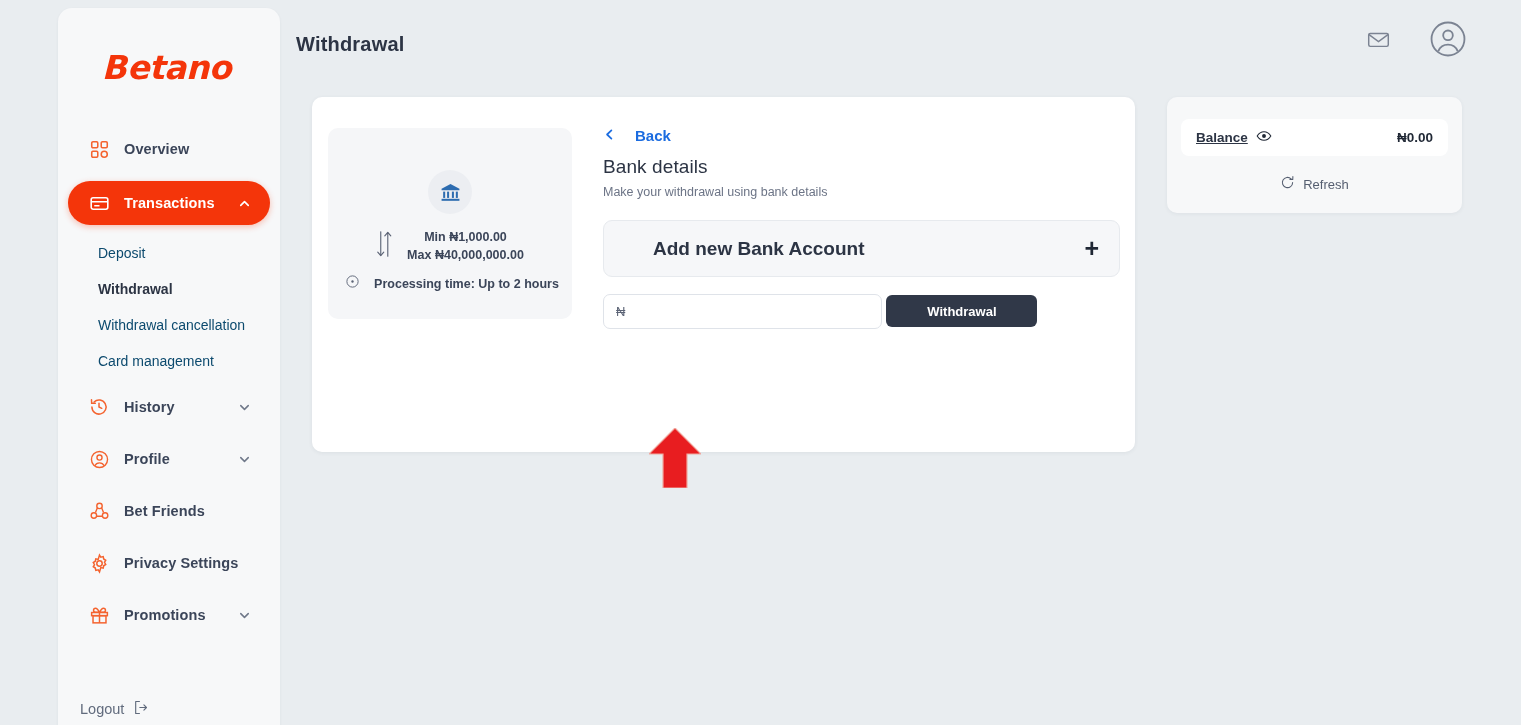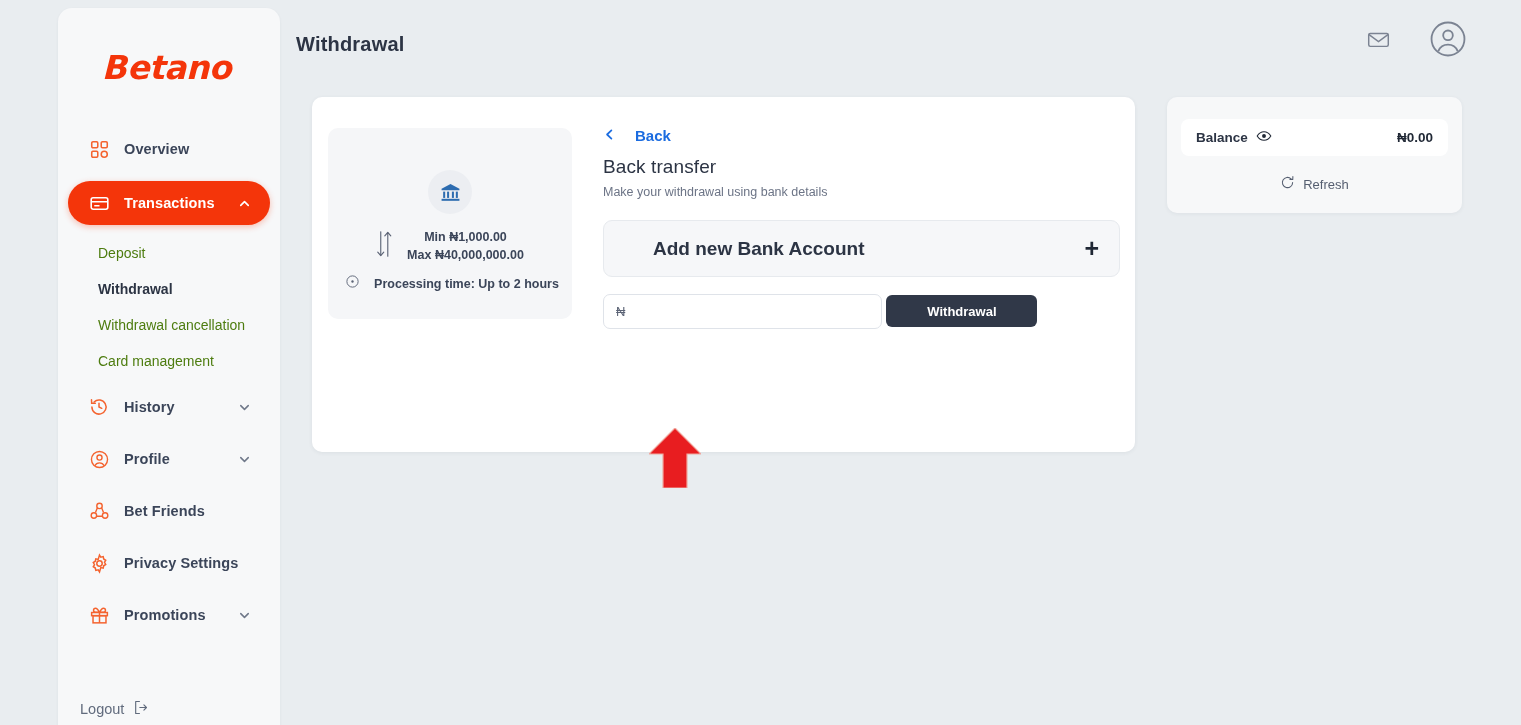--- a/index.html
+++ b/index.html
@@ -69,21 +69,21 @@
   .nav-row.active {
     background: #f4350a;
     margin: 0 10px 10px 10px;
     height: 44px;
     box-shadow: 0 2px 6px rgba(244,53,10,.3);
   }
   .nav-row.active .lbl { color: #ffffff; }
 
   .sub-item {
     font-size: 14px;
-    color: #4d7c0f;
+    color: #0c4a6e;
     padding: 10px 0 10px 40px;
     cursor: pointer;
     white-space: nowrap;
   }
   .sub-item.current { color: #2c3444; font-weight: bold; }
 
   .logout {
     position: absolute;
     left: 22px;
     bottom: 14px;
@@ -234,21 +234,21 @@
     position: absolute;
     left: 14px; top: 22px;
     width: 267px; height: 37px;
     background: #ffffff;
     border-radius: 8px;
     display: flex; align-items: center;
     padding: 0 15px;
   }
   .bal-lbl {
     font-size: 13.5px; font-weight: bold; color: #2c3444;
-    display: flex; align-items: center; gap: 8px;
+    display: flex; align-items: center; gap: 8px; text-decoration: underline;
   }
   .bal-val {
     margin-left: auto;
     font-size: 13.5px; font-weight: bold; color: #1f2734;
   }
   .refresh {
     position: absolute;
     left: 0; right: 0; top: 78px;
     display: flex; align-items: center; justify-content: center;
     gap: 8px;
@@ -456,21 +456,21 @@
 
       <div class="back-link">
         <span>
           <svg width="13" height="13" viewBox="0 0 24 24" fill="none" stroke="#1b6ce0" stroke-width="3.2" stroke-linecap="round" stroke-linejoin="round">
             <polyline points="15.5,4.5 7.5,12 15.5,19.5"></polyline>
           </svg>
         </span>
         <span>Back</span>
       </div>
 
-      <div class="bank-title">Back transfer</div>
+      <div class="bank-title">Bank details</div>
       <div class="bank-sub">Make your withdrawal using bank details</div>
 
       <div class="add-acct">
         <span class="t">Add new Bank Account</span>
         <span class="plus">+</span>
       </div>
 
       <input class="amount-field" type="text" placeholder="₦" style="">
 
       <button class="withdraw-btn">Withdrawal</button>

